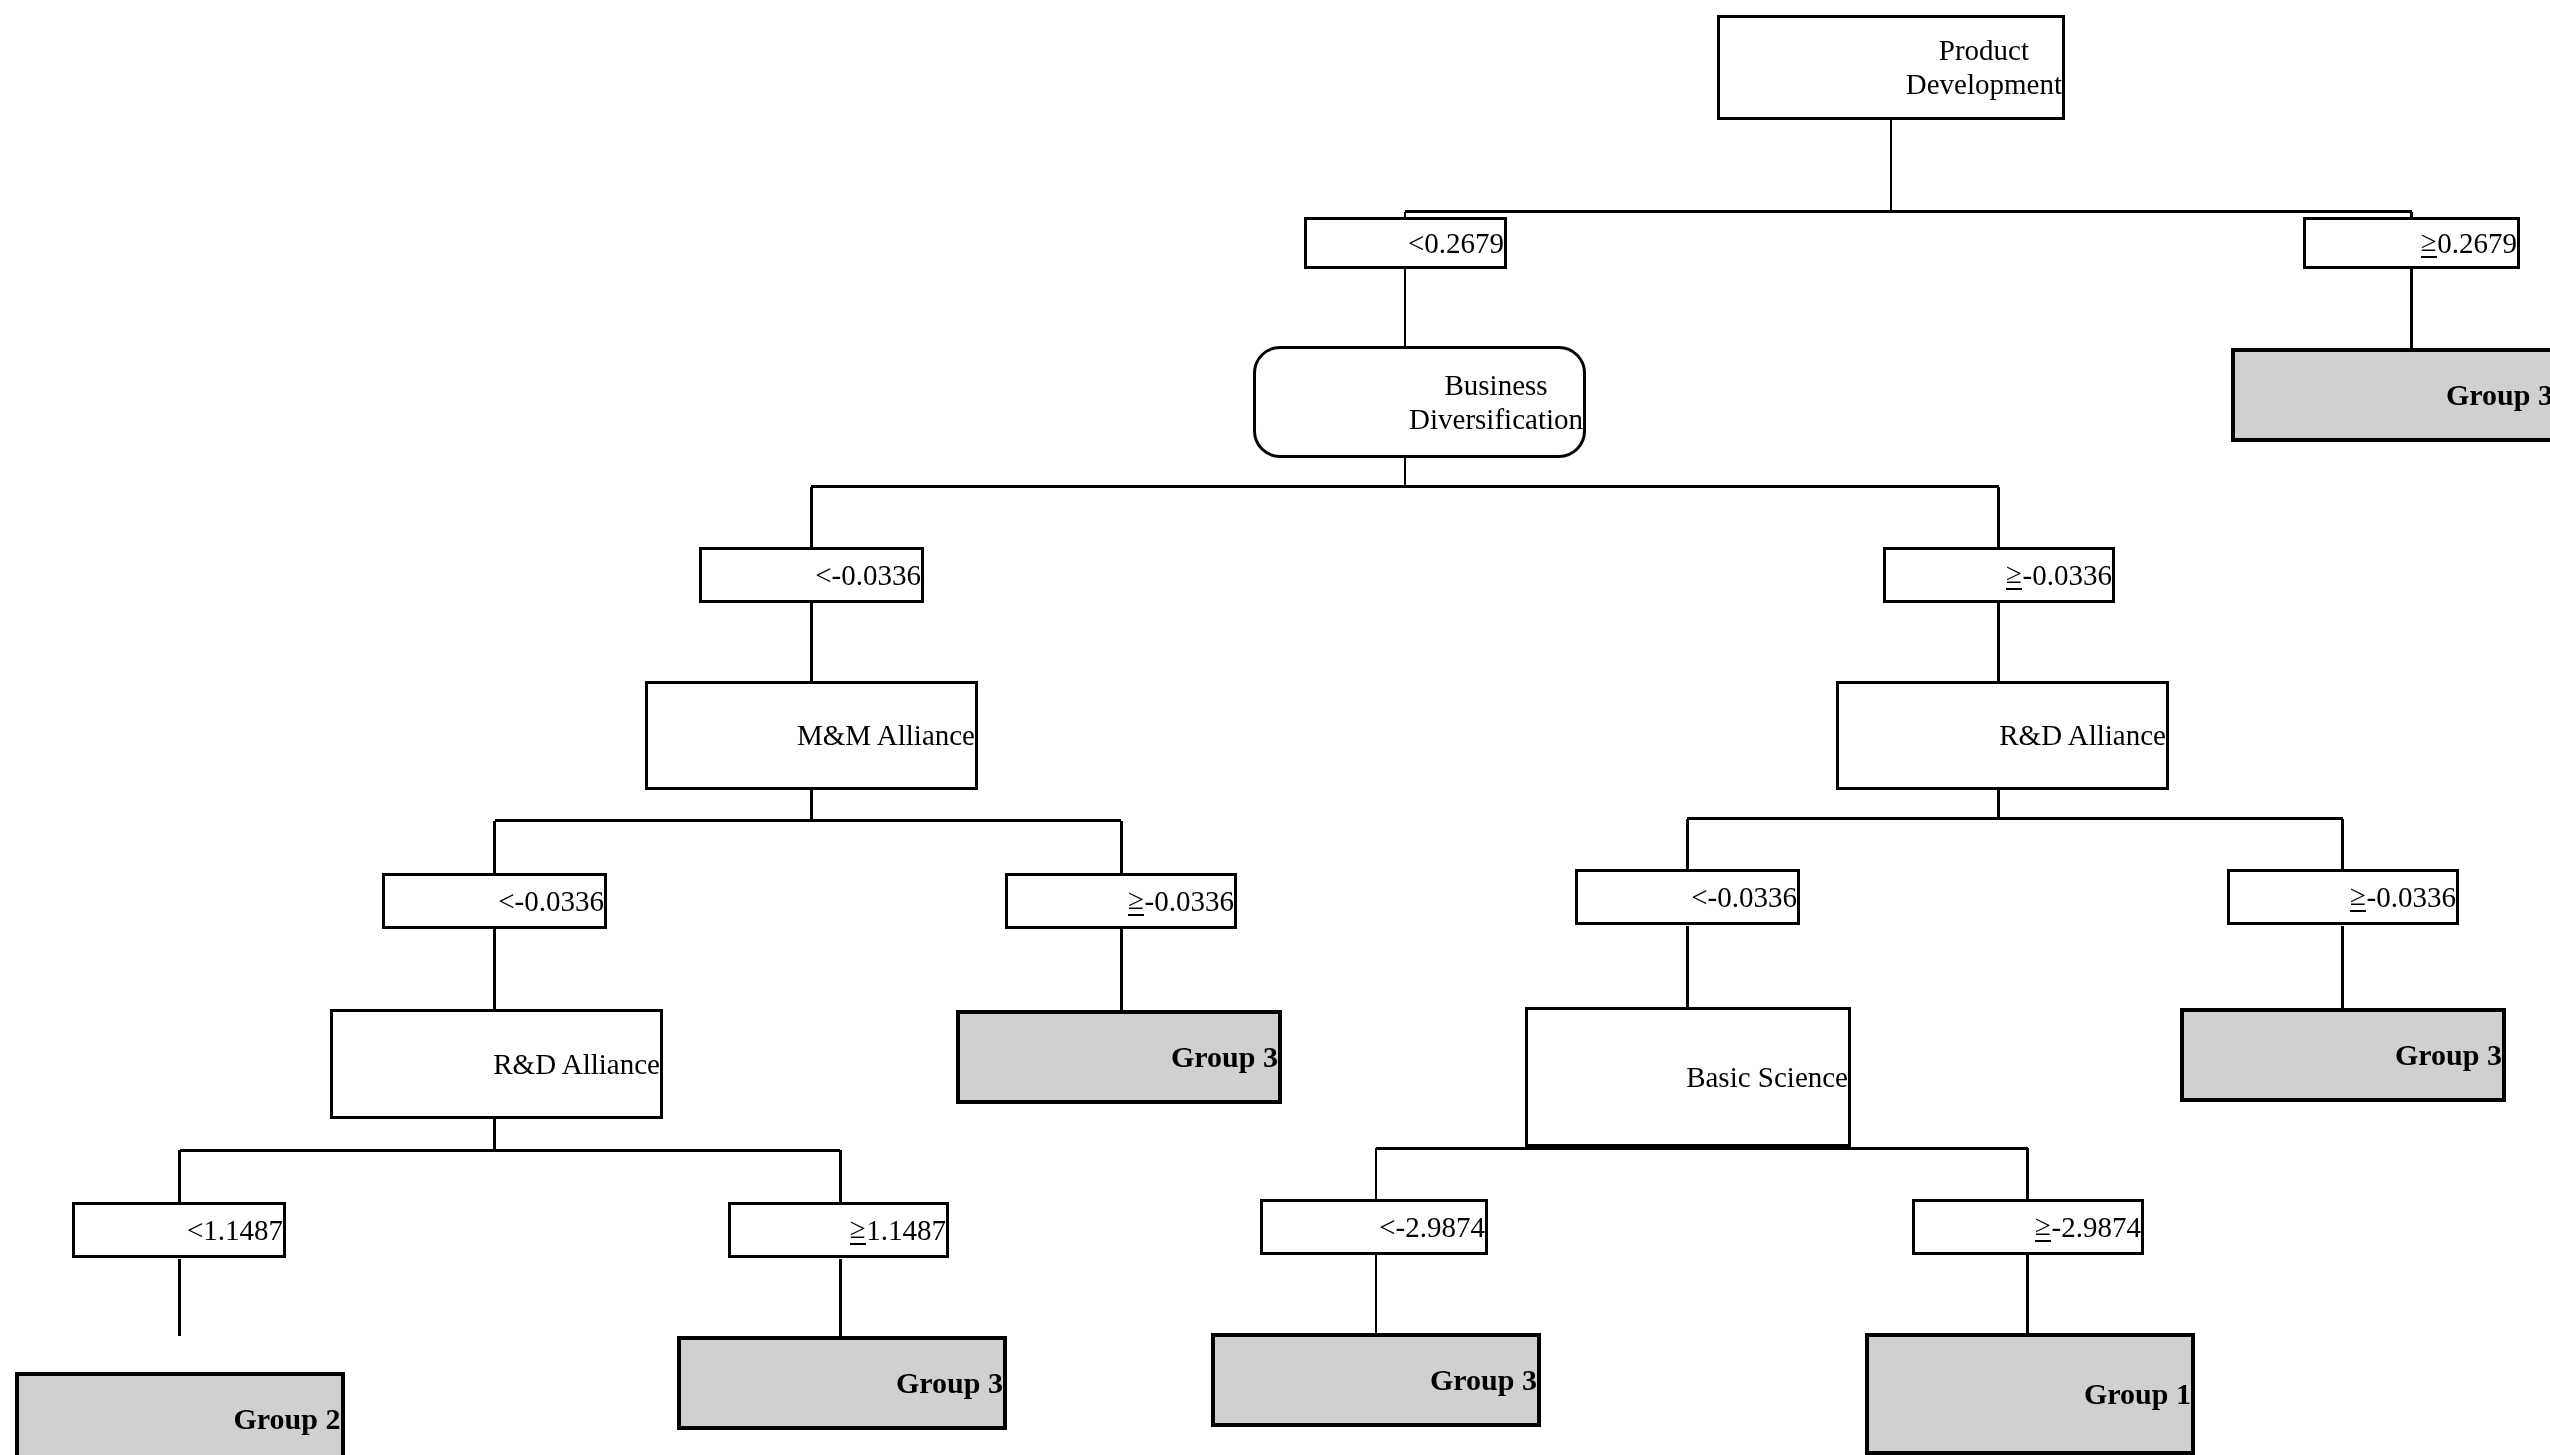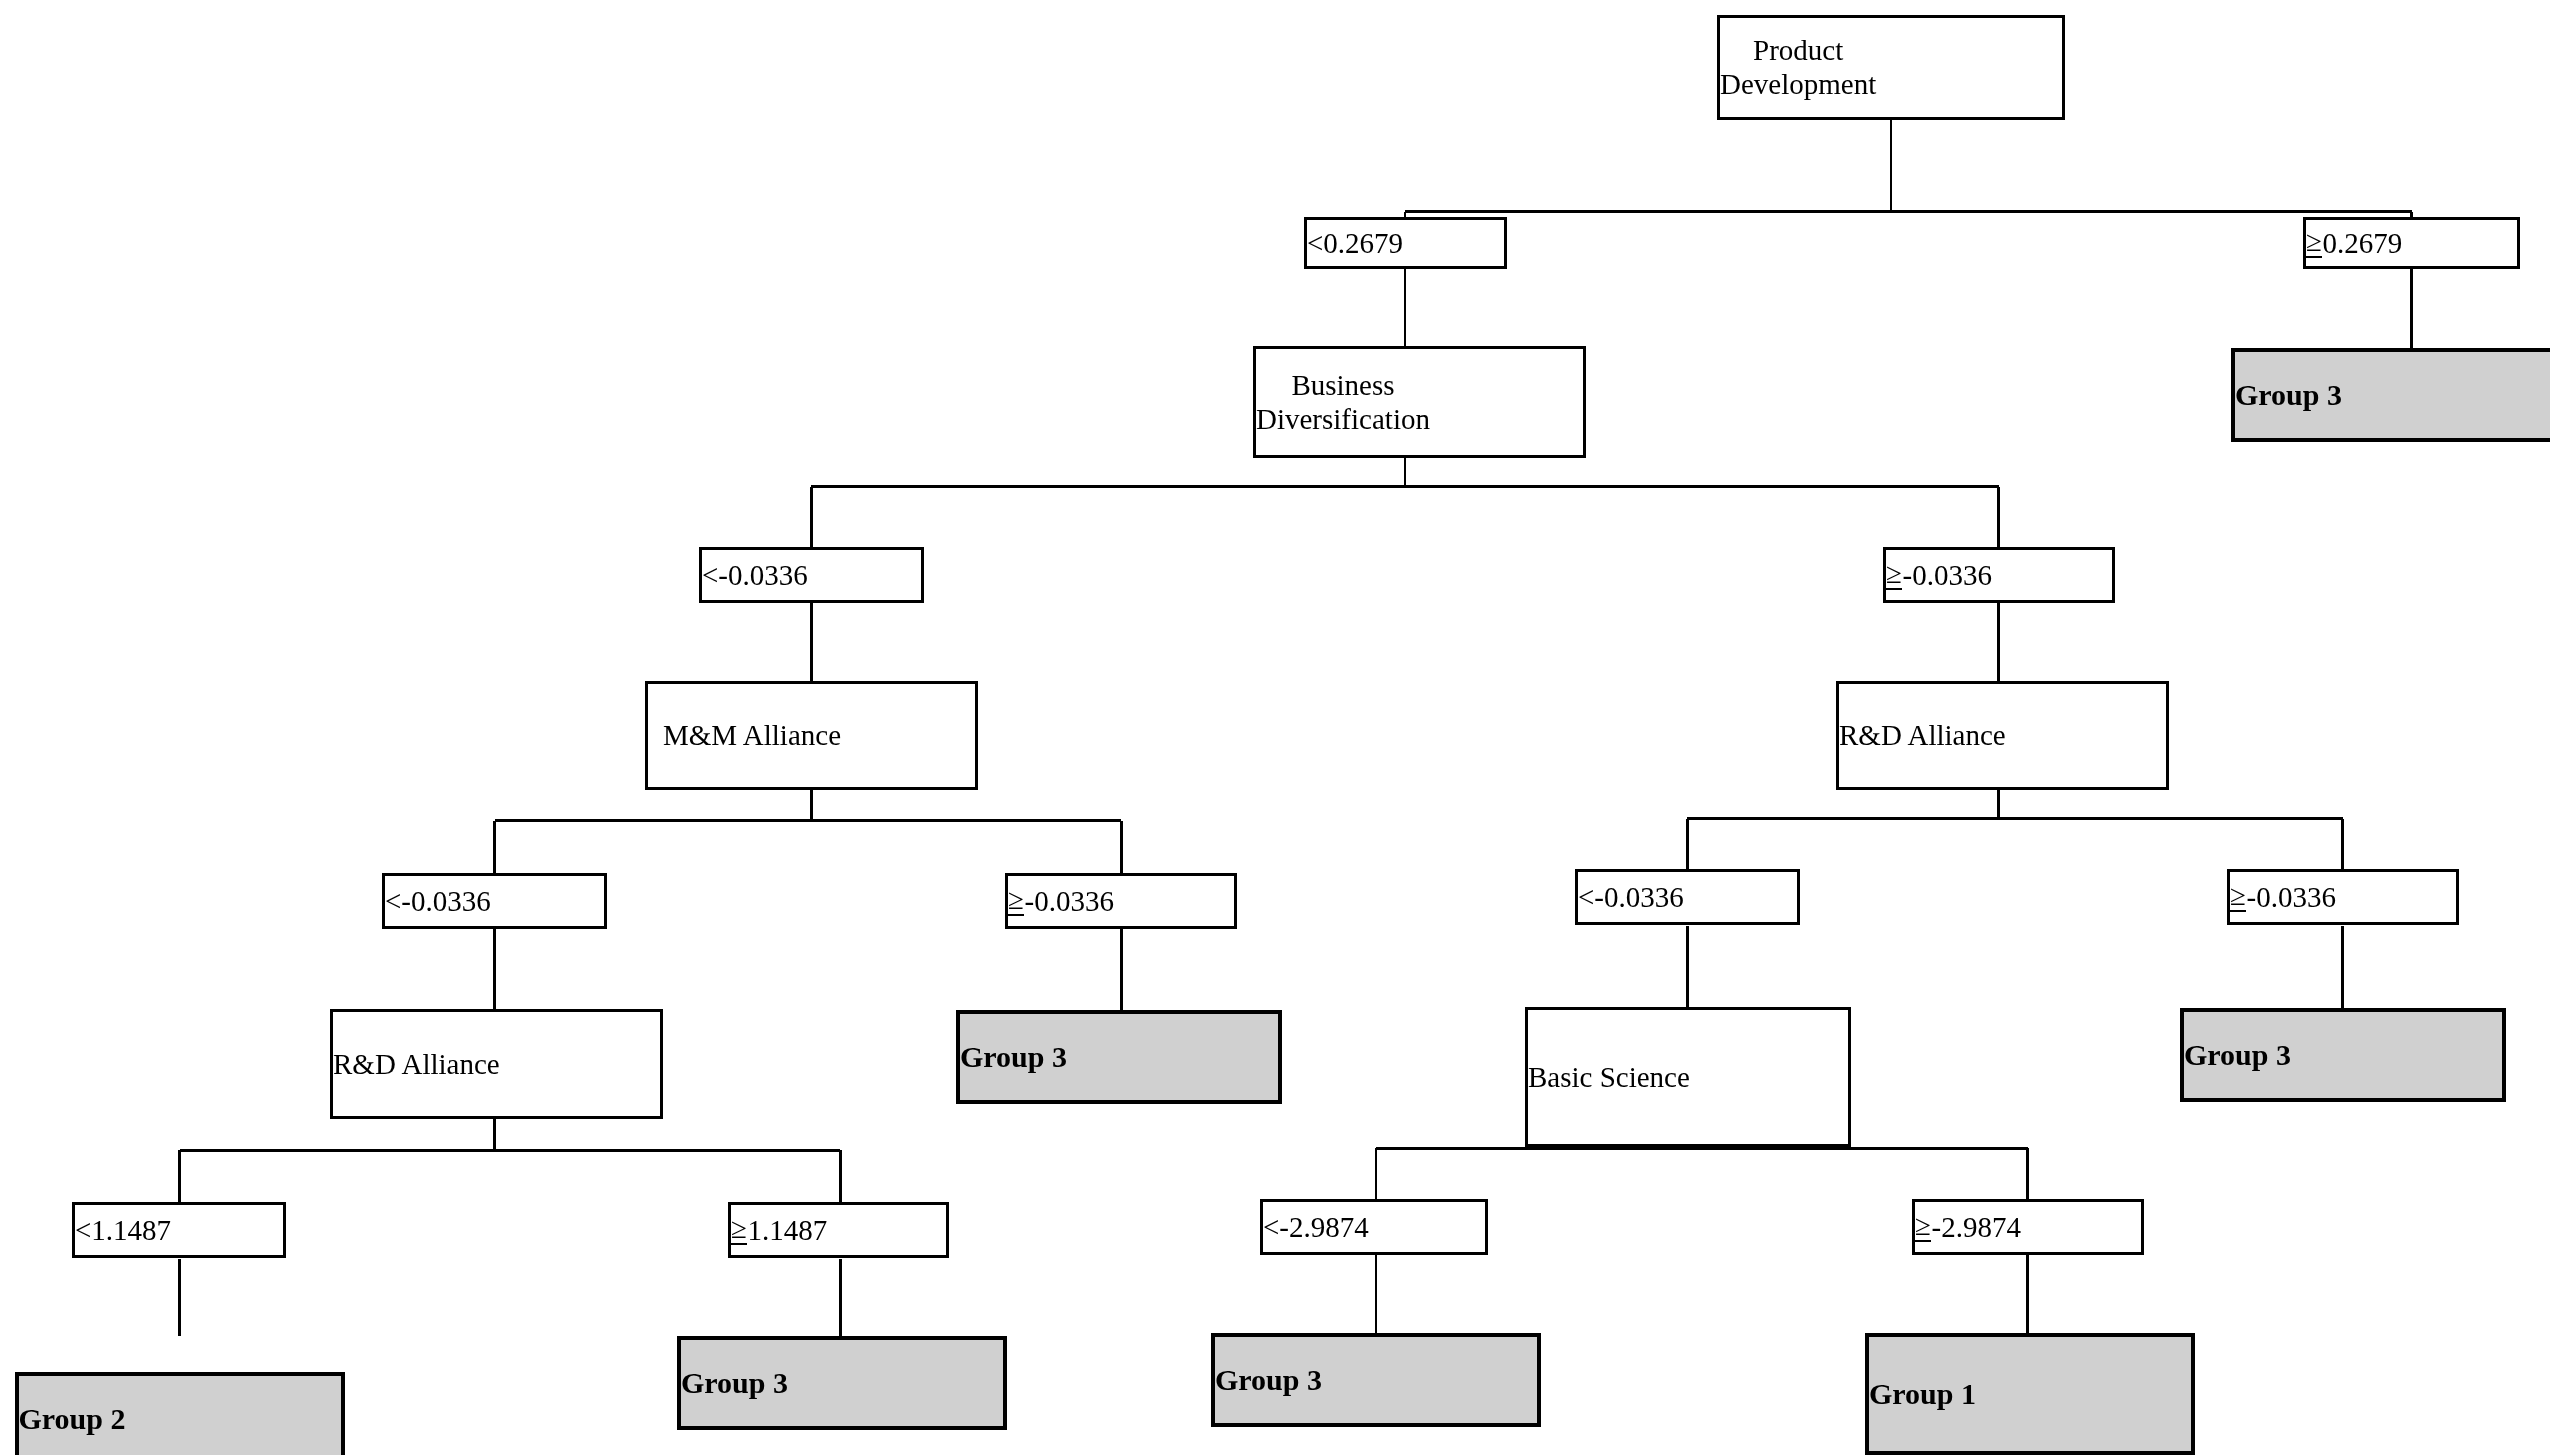--- a/index.html
+++ b/index.html
@@ -22,21 +22,21 @@
     top: 0;
     width: 2550px;
     height: 1456px;
     pointer-events: none;
   }
   .node {
     position: absolute;
     box-sizing: border-box;
     display: flex;
     align-items: center;
-    justify-content: flex-start;
+    justify-content: flex-end;
     text-align: center;
     background: #ffffff;
     border: 2.2px solid #000000;
     color: #000000;
     line-height: 1.18;
     white-space: pre-line;
     z-index: 2;
   }
   
   .node.internal {
@@ -129,21 +129,21 @@
   </div>
 
   <div class="node cond" style="left:1304px; top:217px; width:203px; height:52px;">
     <span>&lt;</span><span>0.2679</span>
   </div>
 
   <div class="node cond" style="left:2303px; top:217px; width:217px; height:52px;">
     <span class="ge">≥</span><span>0.2679</span>
   </div>
 
-  <div class="node internal" style="left:1253px; top:346px; width:333px; height:112px;">
+  <div class="node internal" style="left:1253px; top:346px; width:333px; height:112px;border-radius:27px;">
     <span>Business
 Diversification</span>
   </div>
 
   <div class="node leaf" style="left:2231px; top:348px; width:326px; height:94px;">
     <span>Group 3</span>
   </div>
 
   <div class="node cond" style="left:699px; top:547px; width:225px; height:56px;">
     <span>&lt;</span><span>-0.0336</span>

